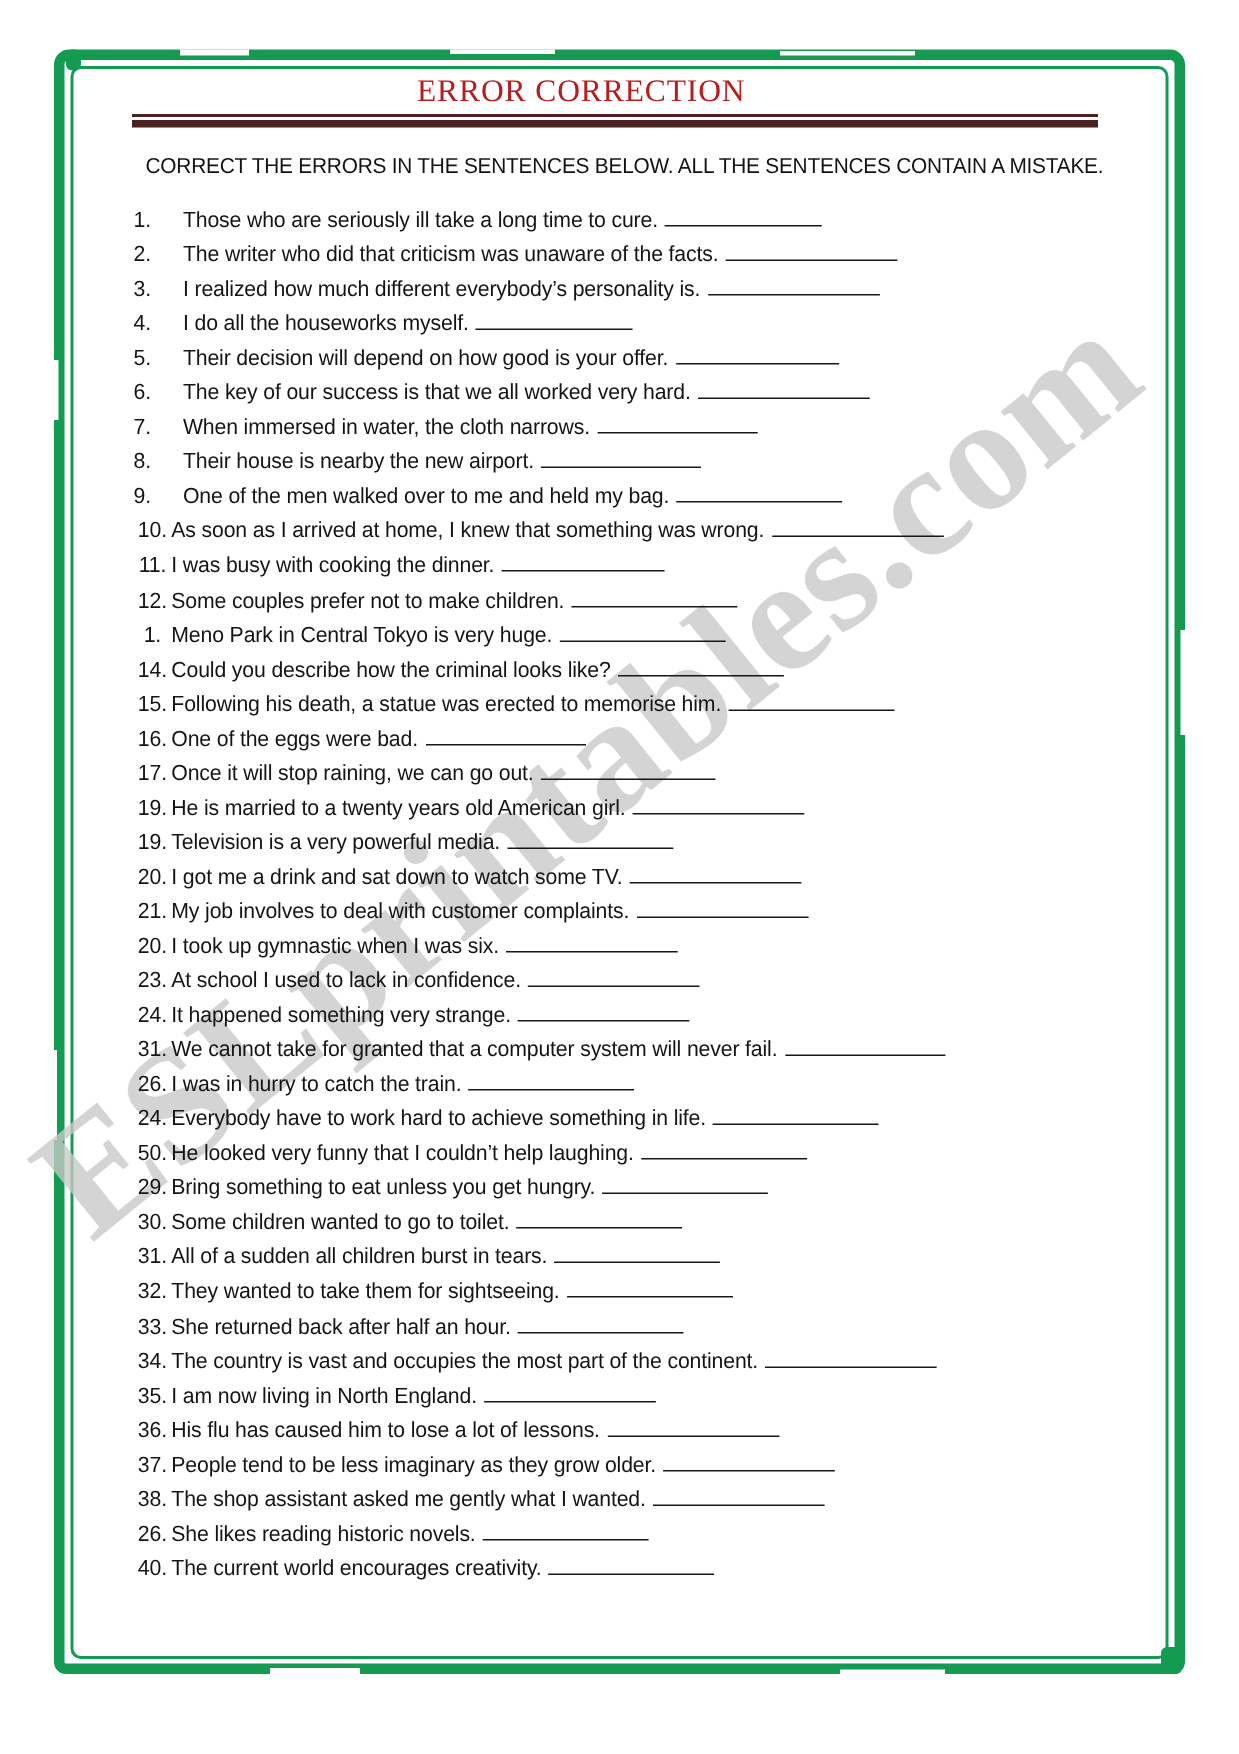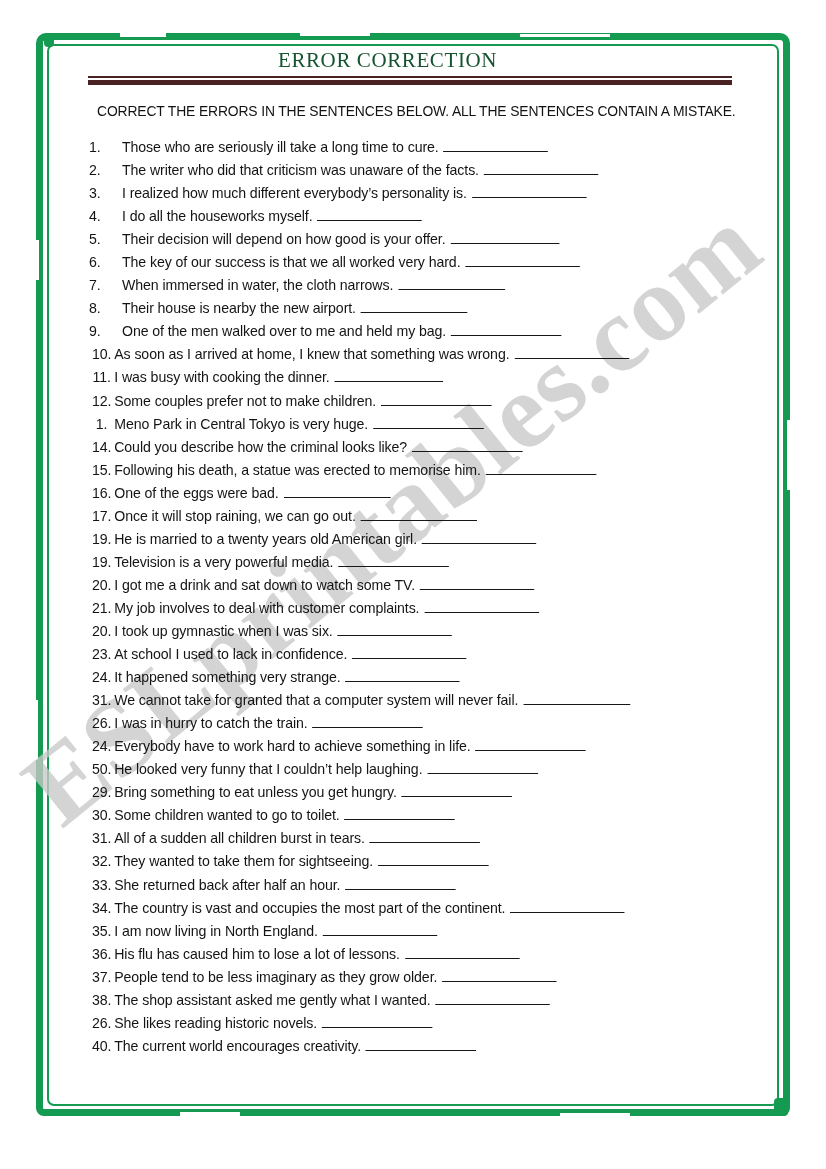--- a/index.html
+++ b/index.html
@@ -65,21 +65,21 @@
   
   .title {
     position: absolute;
     left: 47px;
     top: 48px;
     width: 681px;
     text-align: center;
     font-family: "Liberation Serif", serif;
     font-size: 21px;
     letter-spacing: 0.6px;
-    color: #14532d;
+    color: #b91c1c;
     white-space: nowrap;
   }
 
   .rule {
     position: absolute;
     left: 88px;
     width: 644px;
   }
   .rule-thin {
     top: 76px;

